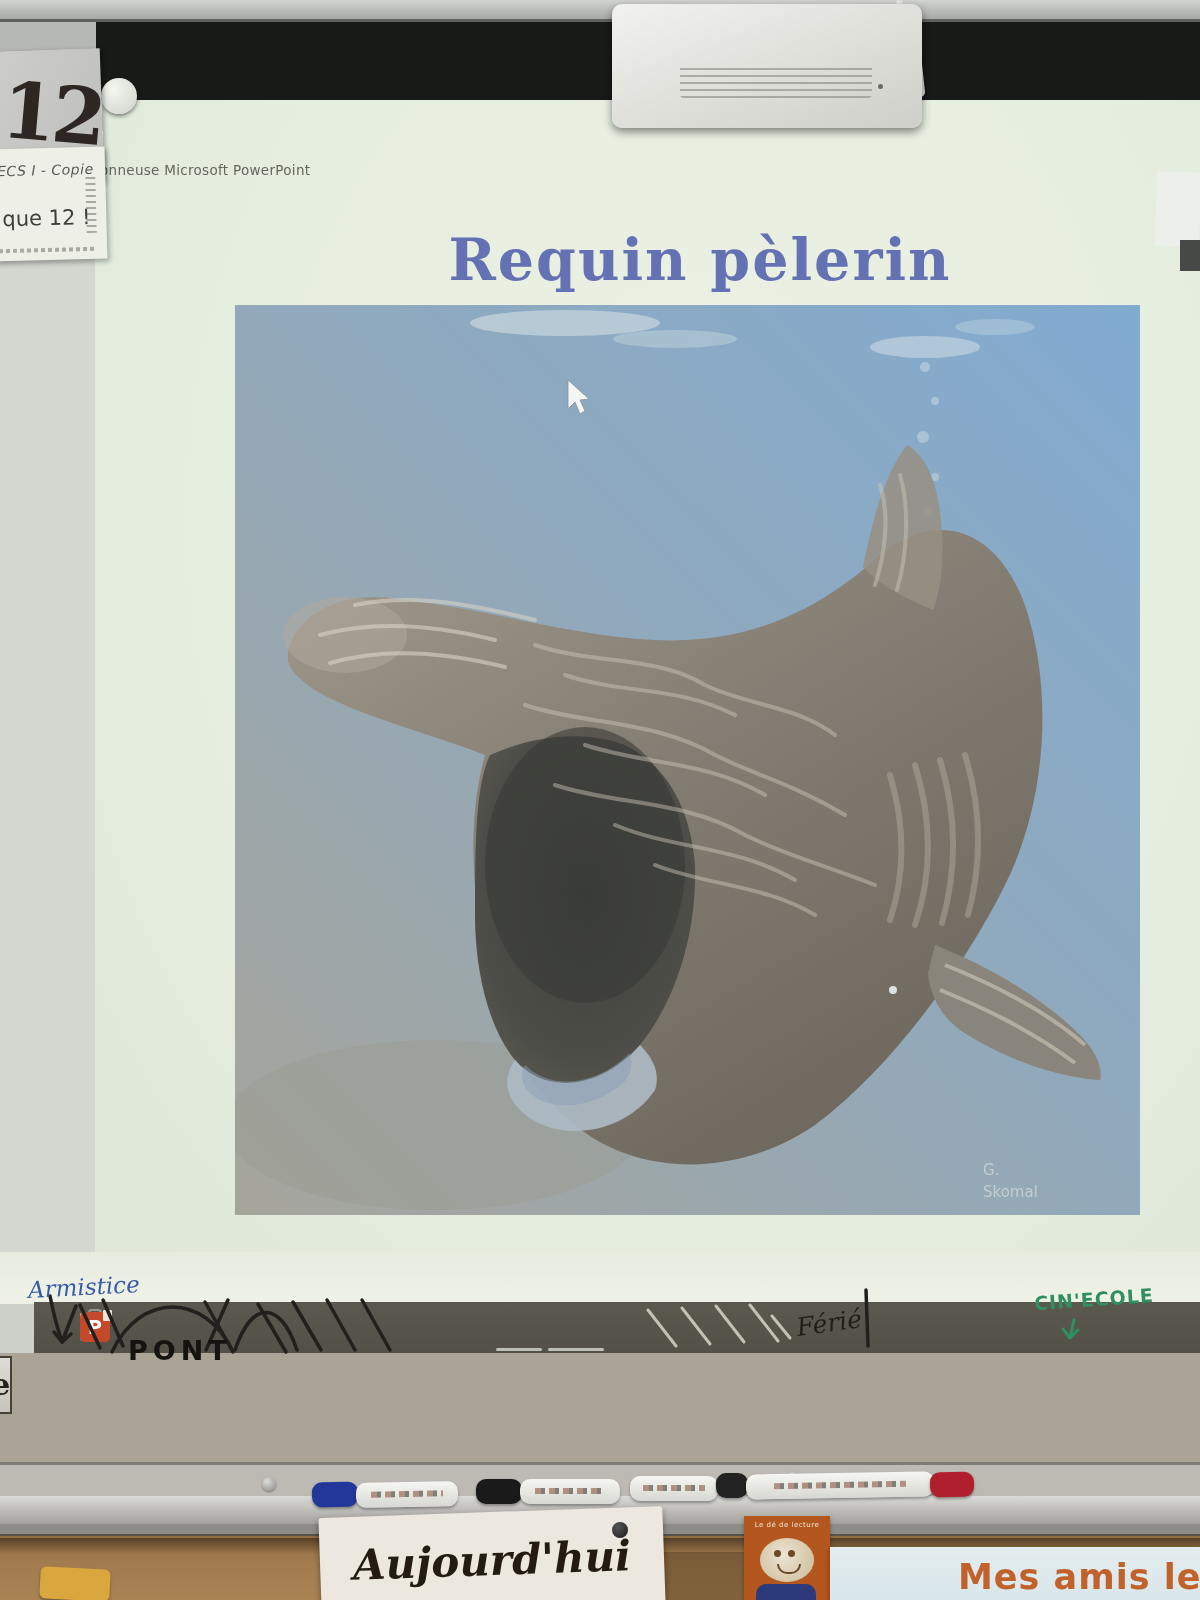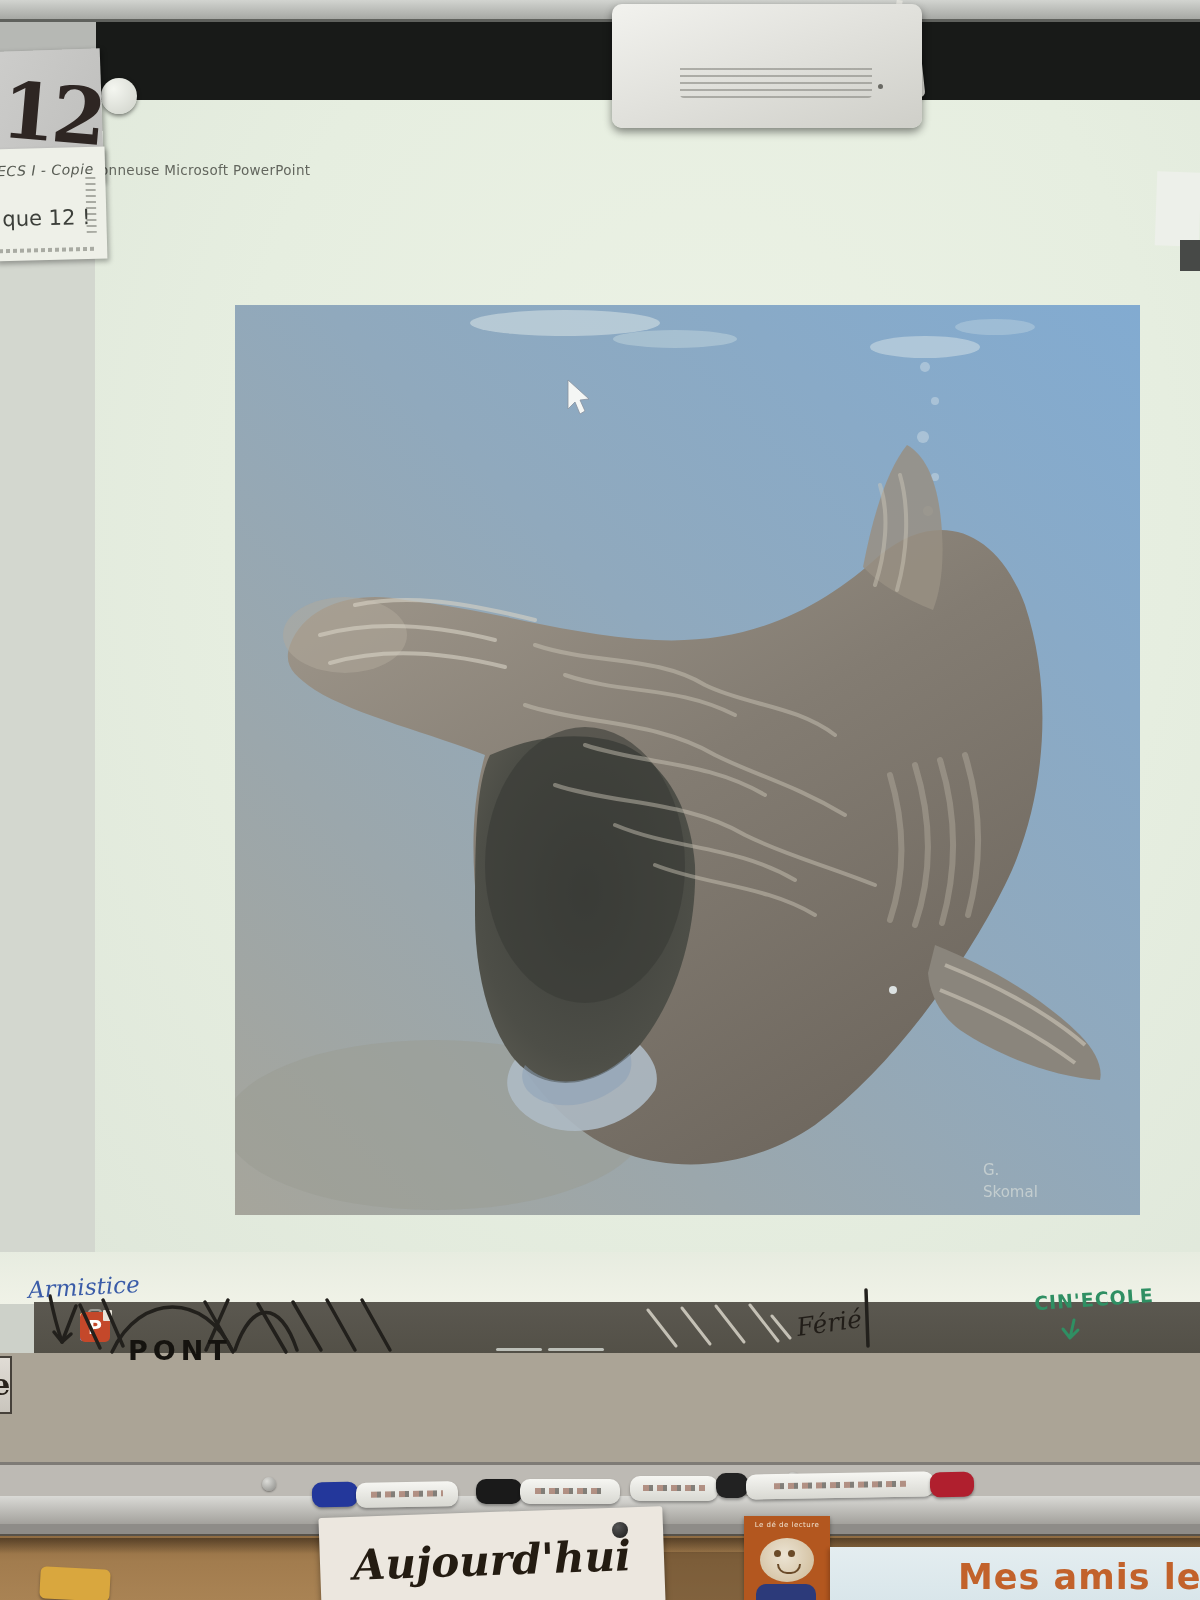--- a/index.html
+++ b/index.html
@@ -155,20 +155,21 @@
 </style>
 </head>
 <body>
 
 <div id="scene">
 
   <div class="board-base"></div>
   <div class="projection"></div>
   <div class="glare-band"></div>
   <div class="pp-titlebar">onneuse Microsoft PowerPoint</div>
+  <div class="slide-title" style="color: rgb(100, 114, 180);">Requin pèlerin</div>
 
   <svg class="photo" viewBox="0 0 905 910" width="905" height="910">
     <defs>
       <linearGradient id="water" x1="1" y1="0" x2="0" y2="1">
         <stop offset="0" stop-color="#82abd1"></stop>
         <stop offset="0.45" stop-color="#90a9bd"></stop>
         <stop offset="1" stop-color="#a6a59b"></stop>
       </linearGradient>
       <linearGradient id="bodyg" x1="0" y1="0" x2="0.7" y2="1">
         <stop offset="0" stop-color="#a29a8e"></stop>

